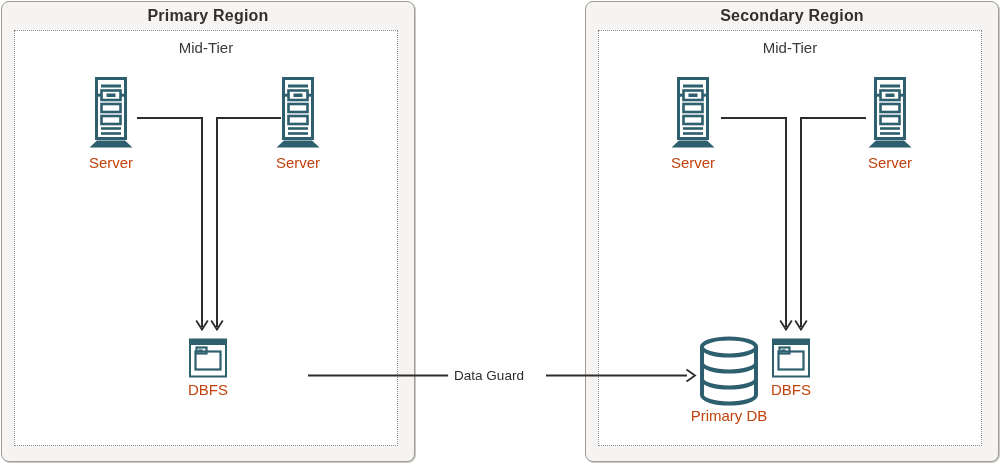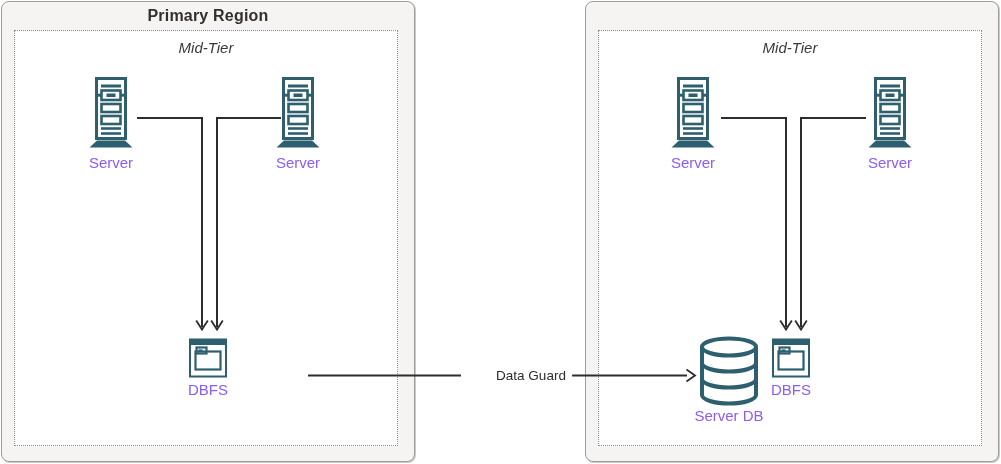--- a/index.html
+++ b/index.html
@@ -11,37 +11,37 @@
     position:absolute;top:1px;width:414px;height:461px;box-sizing:border-box;
     background:#f5f4f2;border:1.5px solid #a09c97;border-radius:8px;
     box-shadow:1px 1px 0 rgba(110,105,100,.35);
   }
   .region-title{
     position:absolute;top:5px;left:0;right:0;text-align:center;
     font-size:16px;font-weight:bold;color:#33302c;letter-spacing:.2px;
   }
   .tier{
     position:absolute;left:12px;top:28px;width:384px;height:416px;box-sizing:border-box;
-    background:#ffffff;border:1px dotted #8f8f8f;font-style:italic;
+    background:#ffffff;border:1px dotted #8f8f8f;
   }
   .tier-label{
     position:absolute;top:8px;left:0;right:0;text-align:center;
     font-size:15px;color:#3c3834;
   }
   .node{position:absolute;display:flex;flex-direction:column;align-items:center;z-index:2;}
-  .node-label{font-size:15px;color:#8b5cf6;white-space:nowrap;}
+  .node-label{font-size:15px;color:#c2410c;white-space:nowrap;}
   .icon{color:#2d5f6e;display:block;}
   .server-node .node-label{margin-top:5px;}
   .dbfs-node .node-label{margin-top:3px;text-align:right;}
   .db-node .node-label{margin-top:1px;}
   .connector-layer{position:absolute;left:0;top:0;z-index:3;pointer-events:none;}
   .connector{stroke:#2e2d2b;stroke-width:2;fill:none;}
   .arrowhead{stroke:#2e2d2b;stroke-width:1.8;fill:none;stroke-linejoin:miter;}
   .dg-label{
-    position:absolute;left:531px;top:375px;transform:translate(-50%,-50%);
+    position:absolute;left:489px;top:375px;transform:translate(-50%,-50%);
     font-size:13.5px;color:#2d2c2a;background:#ffffff;padding:0 6px;z-index:4;white-space:nowrap;
   }
 </style>
 </head>
 <body>
 
 <svg width="0" height="0" style="position:absolute" aria-hidden="true">
   <defs>
     <symbol id="sym-server" viewBox="0 0 48 72">
       <rect x="9.5" y="1.5" width="29" height="60" fill="none" stroke="currentColor" stroke-width="3"></rect>
@@ -99,20 +99,21 @@
     <div class="node dbfs-node" style="left:171px;top:336px;width:70px">
       <svg class="icon" width="38" height="40">
           <use href="#sym-dbfs"></use>
         </svg>
       <div class="node-label">DBFS</div>
     </div>
 
   </div>
 
   <div class="region" style="left:585px">
+    <div class="region-title">Secondary Region</div>
 
     <div class="tier">
       <div class="tier-label">Mid-Tier</div>
     </div>
 
     <div class="node server-node" style="left:62px;top:75px;width:90px">
       <svg class="icon" width="48" height="72">
           <use href="#sym-server"></use>
         </svg>
       <div class="node-label">Server</div>
@@ -122,21 +123,21 @@
       <svg class="icon" width="48" height="72">
           <use href="#sym-server"></use>
         </svg>
       <div class="node-label">Server</div>
     </div>
 
     <div class="node db-node" style="left:88px;top:334px;width:110px">
       <svg class="icon" width="62" height="70">
           <use href="#sym-db"></use>
         </svg>
-      <div class="node-label">Server DB</div>
+      <div class="node-label">Primary DB</div>
     </div>
 
     <div class="node dbfs-node" style="left:170px;top:336px;width:70px">
       <svg class="icon" width="38" height="40">
           <use href="#sym-dbfs"></use>
         </svg>
       <div class="node-label">DBFS</div>
     </div>
   </div>
 

